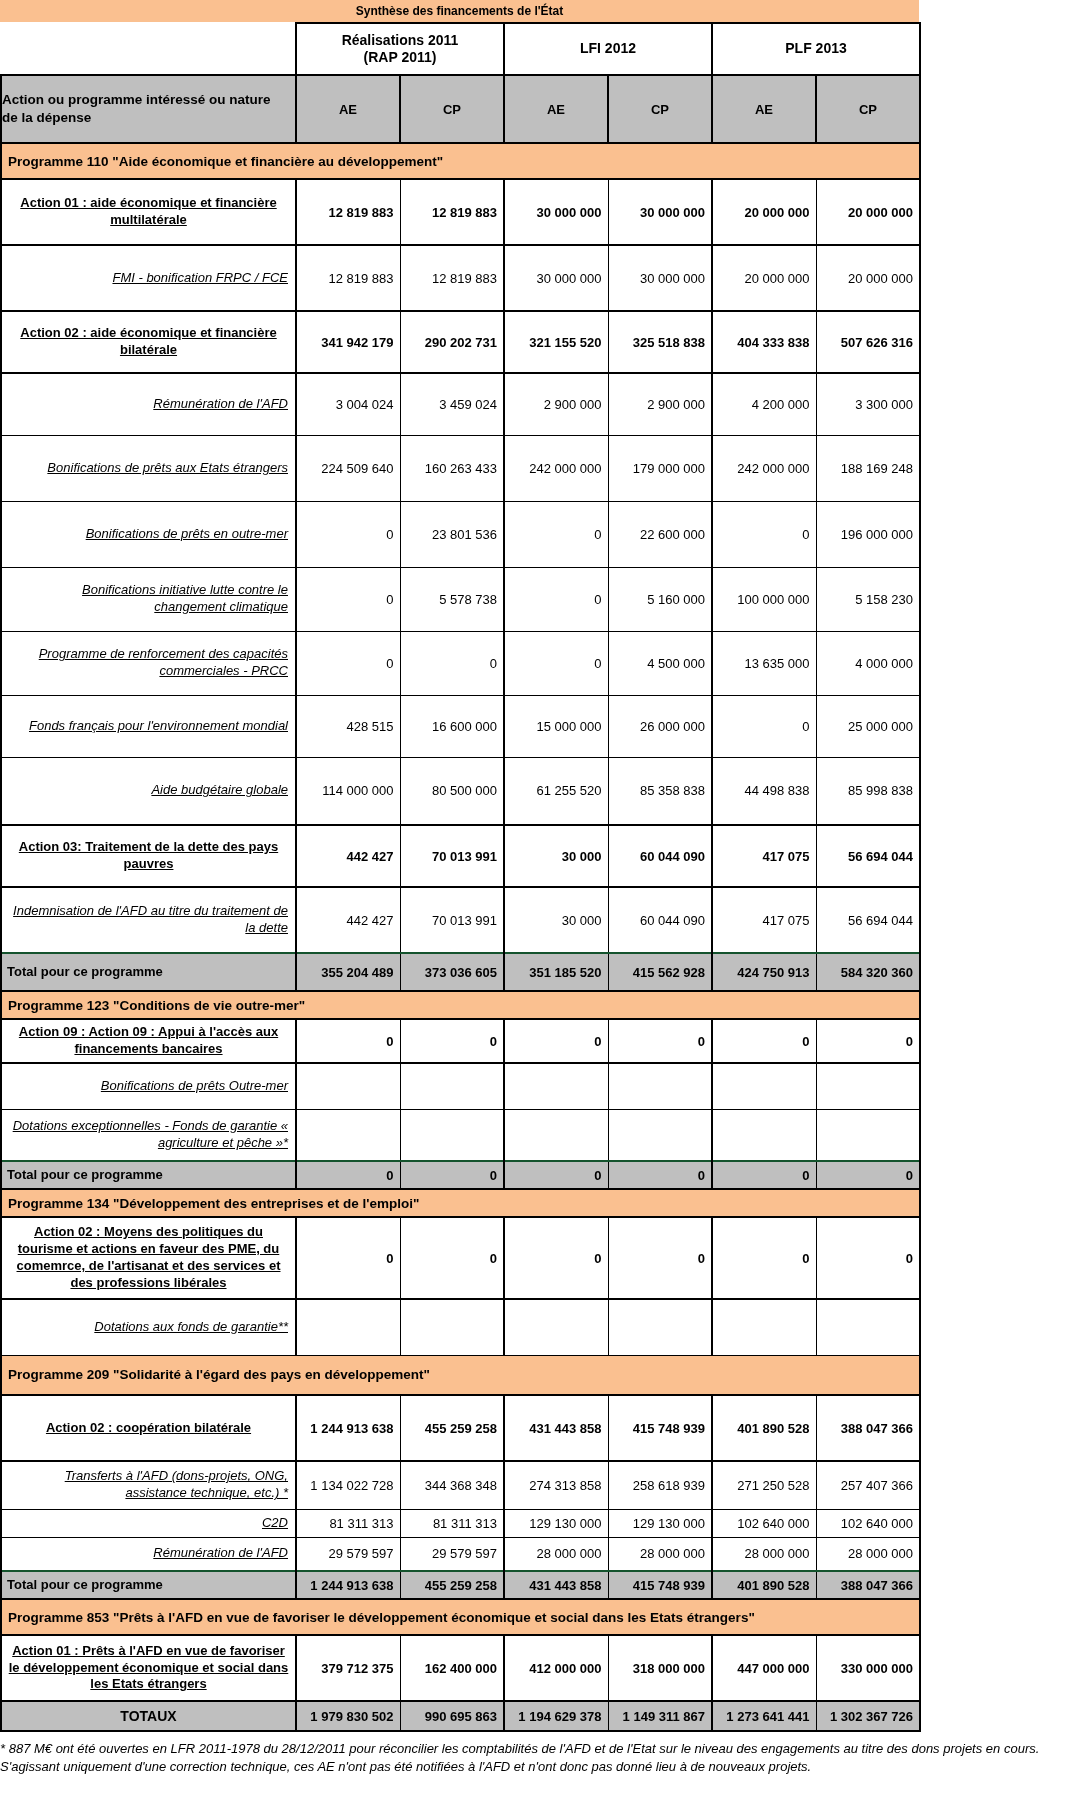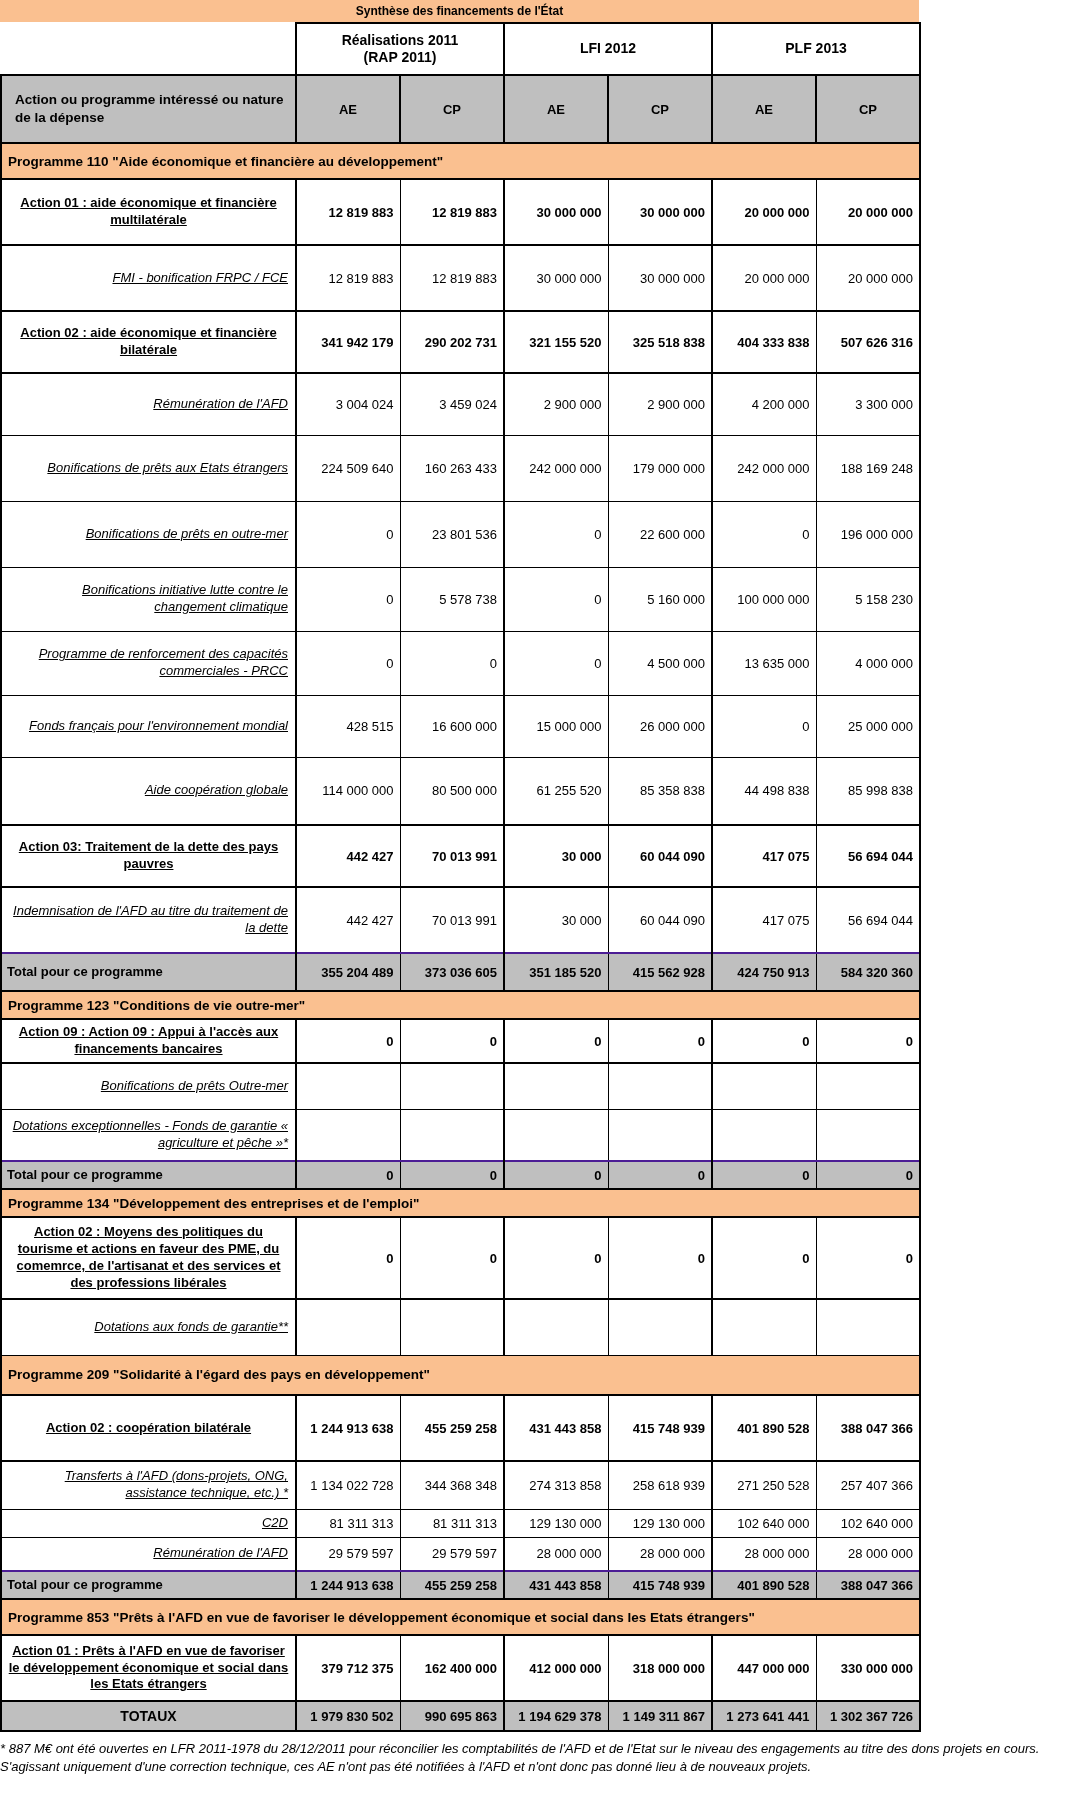--- a/index.html
+++ b/index.html
@@ -48,21 +48,21 @@
     text-align: center;
     font-size: 14px;
     white-space: pre-line;
     line-height: 1.25;
   }
   th.lefthead {
     background: var(--gray, #BFBFBF);
     text-align: left;
     font-size: 13.5px;
     height: 68px;
-    padding-left: 13px;
+    padding-left: 0;
     line-height: 1.35;
   }
   th.subhead {
     background: var(--gray, #BFBFBF);
     text-align: center;
     font-size: 13px;
   }
 
   
   td.label {
@@ -85,21 +85,21 @@
   }
   tr.row-action td { border-top: 2px solid #000; border-bottom: 2px solid #000; }
   tr.row-action td.label { font-weight: bold; text-align: center; text-decoration: underline; }
   tr.row-action td.num { font-weight: bold; }
 
   tr.row-detail td.label { font-style: italic; text-align: right; padding-right: 7px; text-decoration: underline; }
 
   tr.row-total td, tr.row-totaux td {
     background: var(--gray, #BFBFBF);
     font-weight: bold;
-    border-top: 2px solid #4c1d95;
+    border-top: 2px solid #14532d;
     border-bottom: 2px solid #000;
   }
   tr.row-total td.label { text-align: left; }
   tr.row-totaux td.label { text-align: center; font-size: 14px; }
 
   
   tbody tr:nth-child(1) td{height:36px}
   tbody tr:nth-child(2) td{height:66px}
   tbody tr:nth-child(3) td{height:66px}
   tbody tr:nth-child(4) td{height:62px}
@@ -254,21 +254,21 @@
           <tr class="row-detail">
             <td class="label">Fonds français pour l'environnement mondial</td>
             <td class="num group-start">428 515</td>
             <td class="num">16 600 000</td>
             <td class="num group-start">15 000 000</td>
             <td class="num">26 000 000</td>
             <td class="num group-start">0</td>
             <td class="num">25 000 000</td>
           </tr>
           <tr class="row-detail">
-            <td class="label">Aide coopération globale</td>
+            <td class="label">Aide budgétaire globale</td>
             <td class="num group-start">114 000 000</td>
             <td class="num">80 500 000</td>
             <td class="num group-start">61 255 520</td>
             <td class="num">85 358 838</td>
             <td class="num group-start">44 498 838</td>
             <td class="num">85 998 838</td>
           </tr>
           <tr class="row-action">
             <td class="label">Action 03: Traitement de la dette des pays pauvres</td>
             <td class="num group-start">442 427</td>

